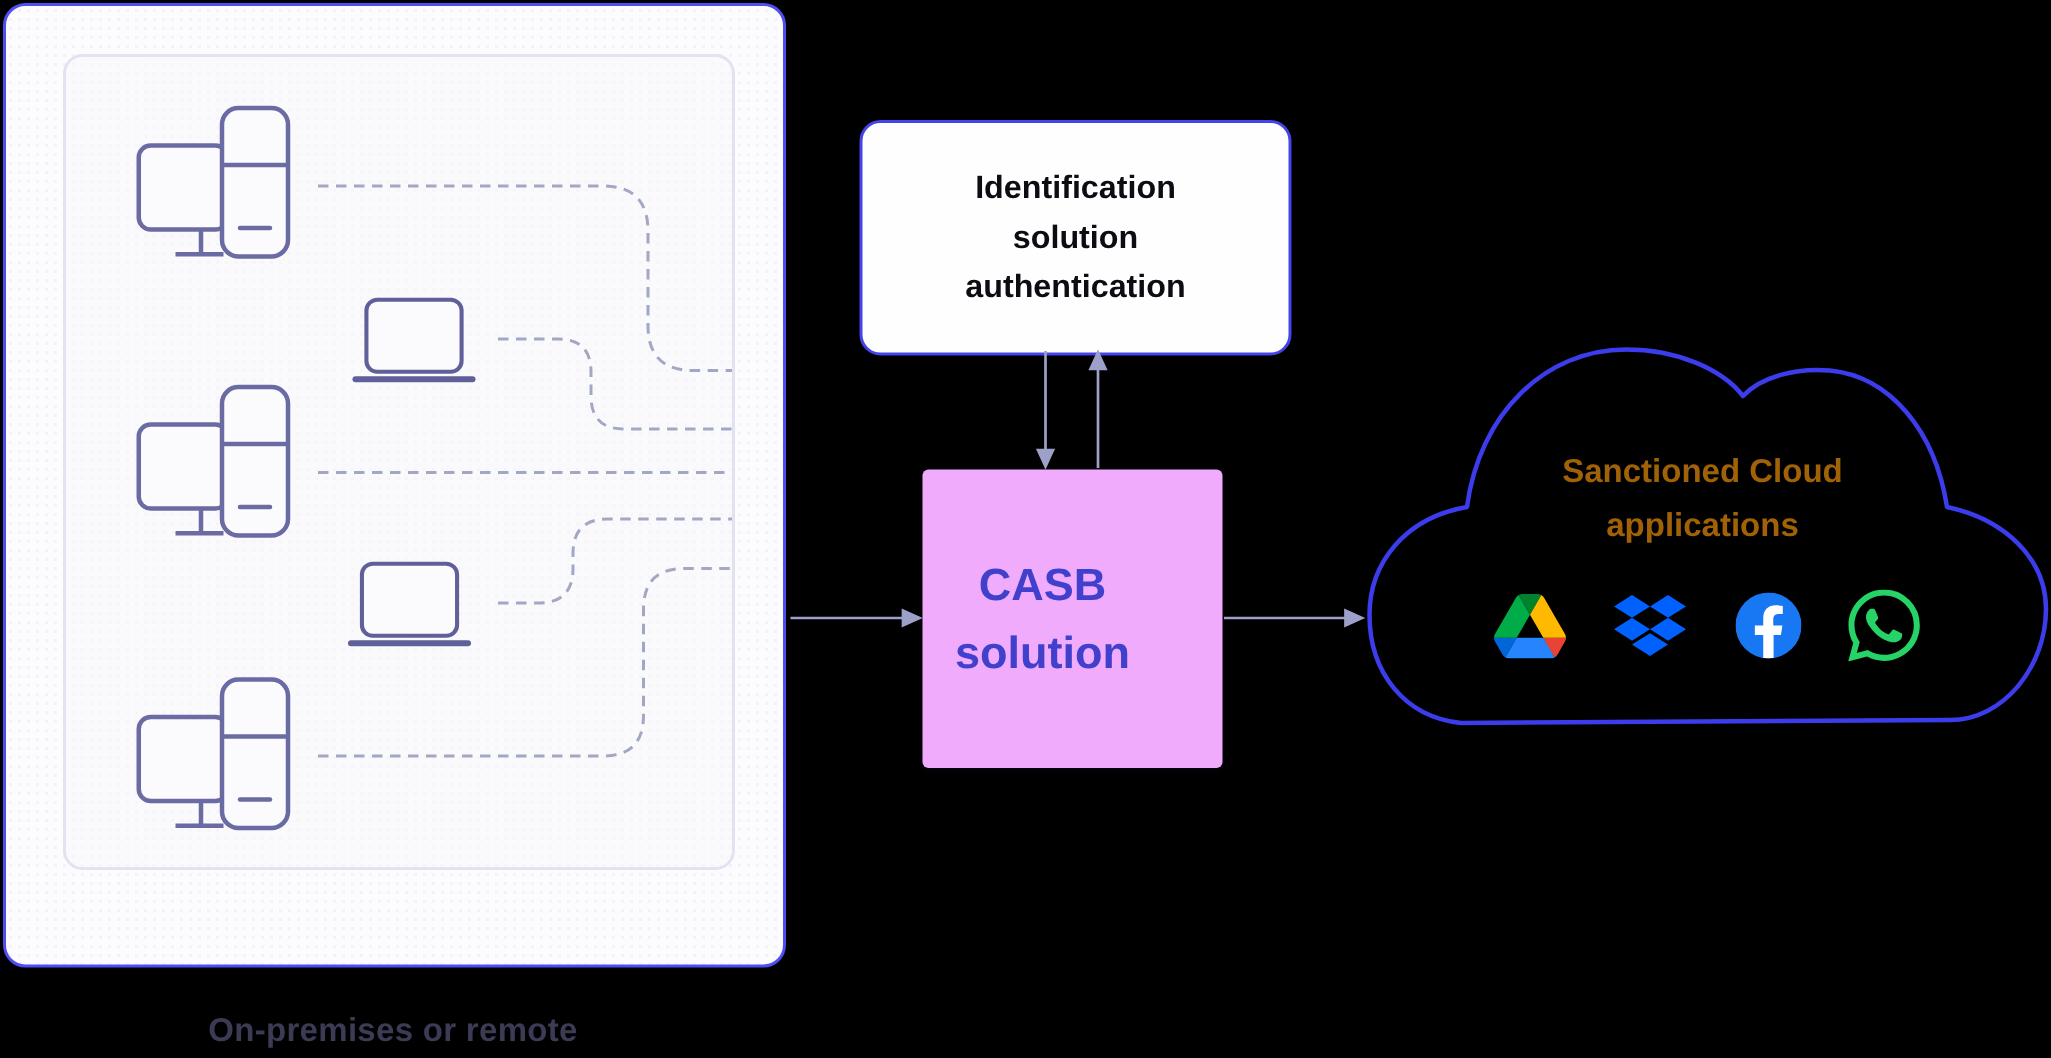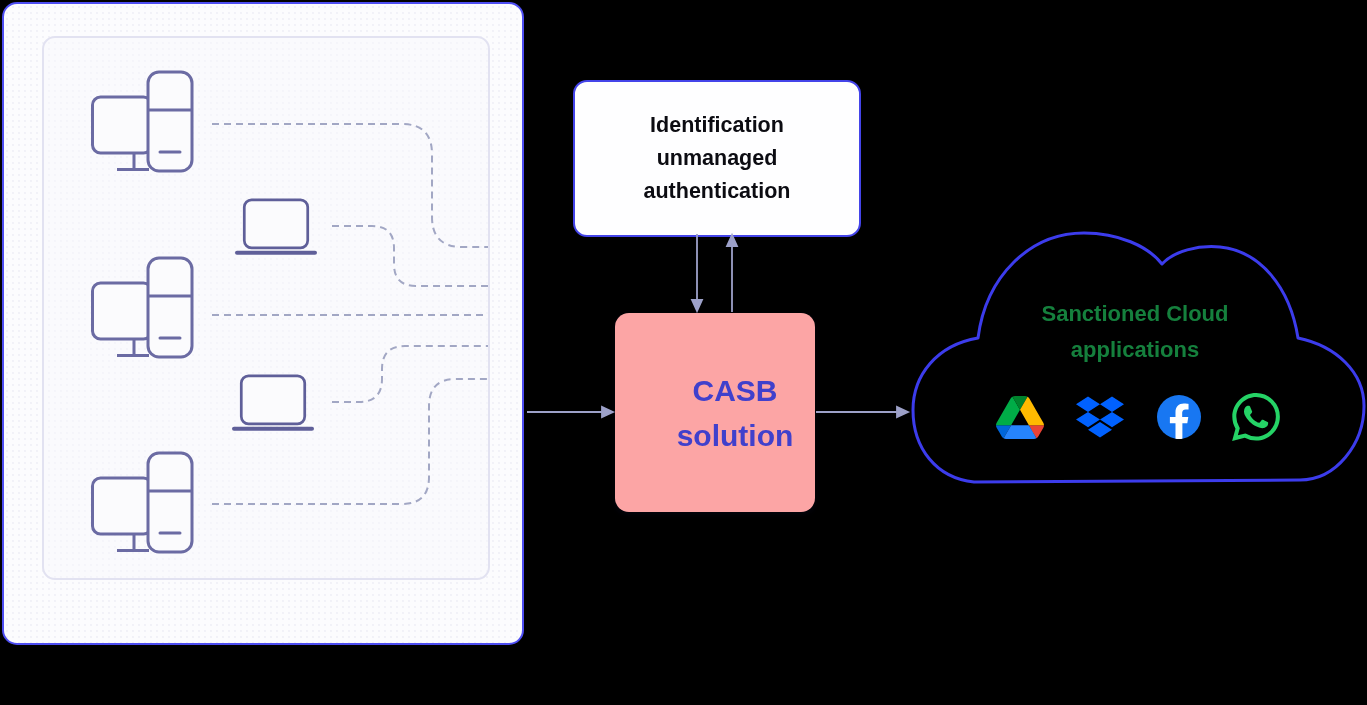--- a/index.html
+++ b/index.html
@@ -32,35 +32,35 @@
   .id-box{
     position:absolute;left:573px;top:80px;width:284px;height:153px;
     background:#fefeff;border:2px solid #4444e9;border-radius:14px;
     display:flex;align-items:center;justify-content:center;
   }
   .id-box .box-label{
     width:215px;text-align:center;font-size:21.5px;font-weight:bold;color:#0c0c12;line-height:33px;
   }
   .casb-box{
     position:absolute;left:615px;top:313px;width:200px;height:199px;
-    background:#fca5a5;border-radius:14px;
-    display:flex;align-items:center;justify-content:flex-end;
+    background:#f0abfc;border-radius:4px;
+    display:flex;align-items:center;justify-content:flex-start;
     box-shadow:0 2px 6px rgba(20,20,60,0.25);
   }
   .casb-box .box-label{
     width:160px;text-align:center;font-size:30px;font-weight:bold;color:#4040cc;line-height:45px;
   }
   
   .arrows{position:absolute;left:0;top:0;width:1367px;height:705px;pointer-events:none;}
   
   .cloud{position:absolute;left:910px;top:230px;width:457px;height:260px;}
   .cloud-outline{position:absolute;left:0;top:0;width:457px;height:258px;}
   .cloud-label{
     position:absolute;left:95px;top:66px;width:260px;text-align:center;
-    font-size:22px;font-weight:bold;color:#15803d;line-height:36px;
+    font-size:22px;font-weight:bold;color:#a16207;line-height:36px;
   }
   .cloud-apps{
     position:absolute;left:86px;top:162px;width:284px;height:50px;
     display:flex;align-items:center;justify-content:space-between;
   }
   .app-icon{display:block;}
 </style>
 </head>
 <body>
 
@@ -106,23 +106,24 @@
           <use href="#sym-desktop"></use>
         </svg>
       <svg class="device" style="left:187px;top:336px" width="84" height="58">
           <use href="#sym-laptop"></use>
         </svg>
       <svg class="device" style="left:45px;top:413px" width="105" height="103">
           <use href="#sym-desktop"></use>
         </svg>
     </div>
   </section>
+  <div class="onprem-label">On-premises or remote</div>
 
   <div class="id-box">
-    <span class="box-label">Identification unmanaged authentication</span>
+    <span class="box-label">Identification solution authentication</span>
   </div>
   <div class="casb-box">
     <span class="box-label">CASB solution</span>
   </div>
 
   <svg class="arrows" viewBox="0 0 1367 705">
     <g stroke="#9da1c9" stroke-width="1.8" fill="#9da1c9">
       <path d="M527 412 H603" fill="none"></path>
       <polygon points="613,412 602,407 602,417"></polygon>
       <path d="M816 412 H898" fill="none"></path>

